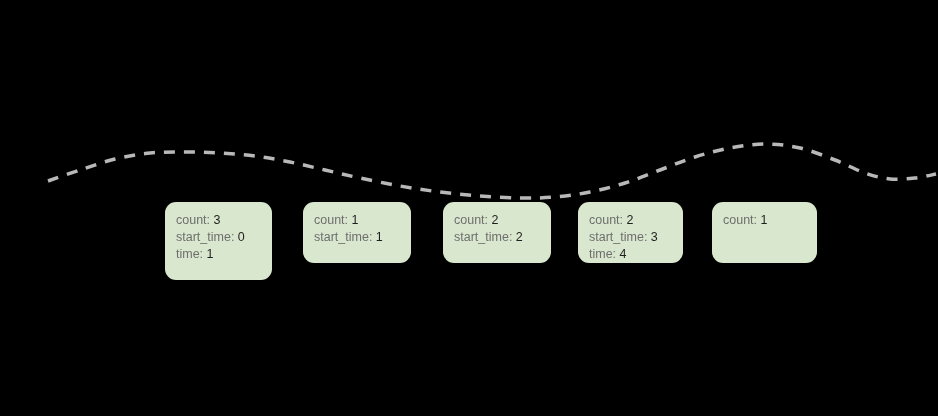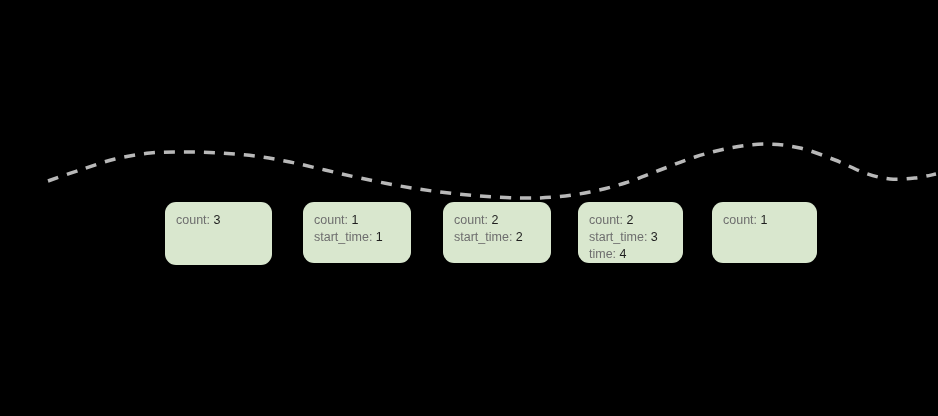--- a/index.html
+++ b/index.html
@@ -47,22 +47,24 @@
 </head>
 <body>
 
 <div id="stage">
 
   <svg id="curve-layer" viewBox="0 0 938 416" preserveAspectRatio="none" aria-hidden="true">
     <path id="curve-path" fill="none" stroke-linecap="butt" d="M 48 181 C 53.33 179.17, 68.83 173.67, 80.00 170.00 C 91.17 166.33, 103.33 161.83, 115.00 159.00 C 126.67 156.17, 138.33 154.17, 150.00 153.00 C 161.67 151.83, 173.33 152.00, 185.00 152.00 C 196.67 152.00, 208.33 152.33, 220.00 153.00 C 231.67 153.67, 243.33 154.50, 255.00 156.00 C 266.67 157.50, 278.33 159.67, 290.00 162.00 C 301.67 164.33, 313.33 167.33, 325.00 170.00 C 336.67 172.67, 347.50 175.33, 360.00 178.00 C 372.50 180.67, 386.67 183.67, 400.00 186.00 C 413.33 188.33, 426.67 190.33, 440.00 192.00 C 453.33 193.67, 466.67 195.00, 480.00 196.00 C 493.33 197.00, 507.50 197.83, 520.00 198.00 C 532.50 198.17, 543.33 198.00, 555.00 197.00 C 566.67 196.00, 578.33 194.33, 590.00 192.00 C 601.67 189.67, 613.33 186.67, 625.00 183.00 C 636.67 179.33, 648.33 174.33, 660.00 170.00 C 671.67 165.67, 683.33 160.67, 695.00 157.00 C 706.67 153.33, 718.33 150.17, 730.00 148.00 C 741.67 145.83, 753.33 144.00, 765.00 144.00 C 776.67 144.00, 788.33 145.33, 800.00 148.00 C 811.67 150.67, 824.17 155.83, 835.00 160.00 C 845.83 164.17, 855.83 169.83, 865.00 173.00 C 874.17 176.17, 881.67 178.17, 890.00 179.00 C 898.33 179.83, 907.33 178.83, 915.00 178.00 C 922.67 177.17, 932.50 174.67, 936.00 174.00" stroke="#b8b8b8" stroke-width="3.5" stroke-dasharray="11 9"></path>
   </svg>
 
   <div id="boxes-layer">
-      <div class="node-box" style="left: 165px; top: 202px; width: 107px; height: 63px; background: rgb(217, 231, 206); border-radius: 11px;">
+      <div class="node-box" style="left: 165px; top: 202px; width: 107px; height: 78px; background: rgb(217, 231, 206); border-radius: 11px;">
         <div class="node-line"><span class="node-key" style="color: rgb(110, 110, 110);">count:</span> <span class="node-val" style="color: rgb(31, 31, 31);">3</span></div>
+        <div class="node-line"><span class="node-key" style="color: rgb(110, 110, 110);">start_time:</span> <span class="node-val" style="color: rgb(31, 31, 31);">0</span></div>
+        <div class="node-line"><span class="node-key" style="color: rgb(110, 110, 110);">time:</span> <span class="node-val" style="color: rgb(31, 31, 31);">1</span></div>
       </div>
       <div class="node-box" style="left: 303px; top: 202px; width: 108px; height: 61px; background: rgb(217, 231, 206); border-radius: 11px;">
         <div class="node-line"><span class="node-key" style="color: rgb(110, 110, 110);">count:</span> <span class="node-val" style="color: rgb(31, 31, 31);">1</span></div>
         <div class="node-line"><span class="node-key" style="color: rgb(110, 110, 110);">start_time:</span> <span class="node-val" style="color: rgb(31, 31, 31);">1</span></div>
       </div>
       <div class="node-box" style="left: 443px; top: 202px; width: 108px; height: 61px; background: rgb(217, 231, 206); border-radius: 11px;">
         <div class="node-line"><span class="node-key" style="color: rgb(110, 110, 110);">count:</span> <span class="node-val" style="color: rgb(31, 31, 31);">2</span></div>
         <div class="node-line"><span class="node-key" style="color: rgb(110, 110, 110);">start_time:</span> <span class="node-val" style="color: rgb(31, 31, 31);">2</span></div>
       </div>
       <div class="node-box" style="left: 578px; top: 202px; width: 105px; height: 61px; background: rgb(217, 231, 206); border-radius: 11px;">

